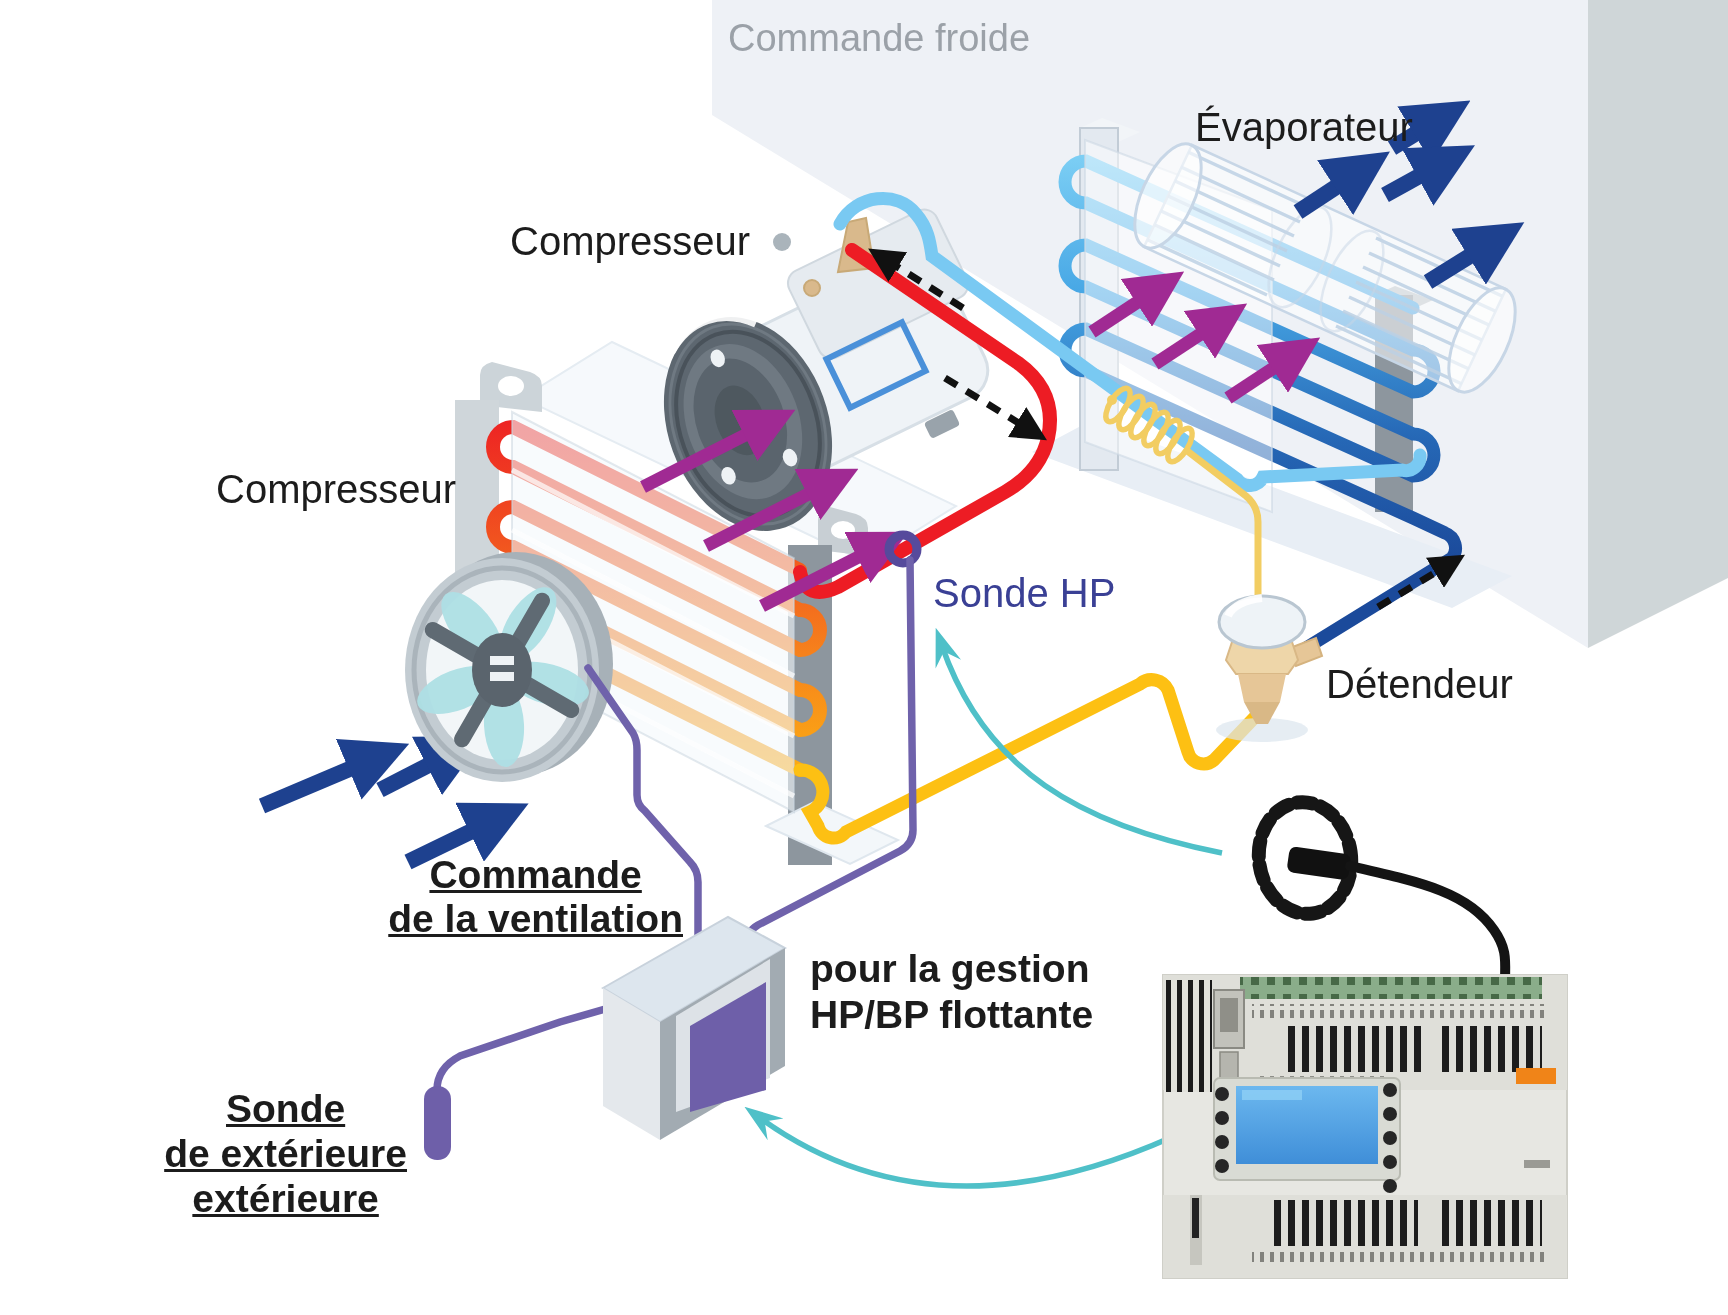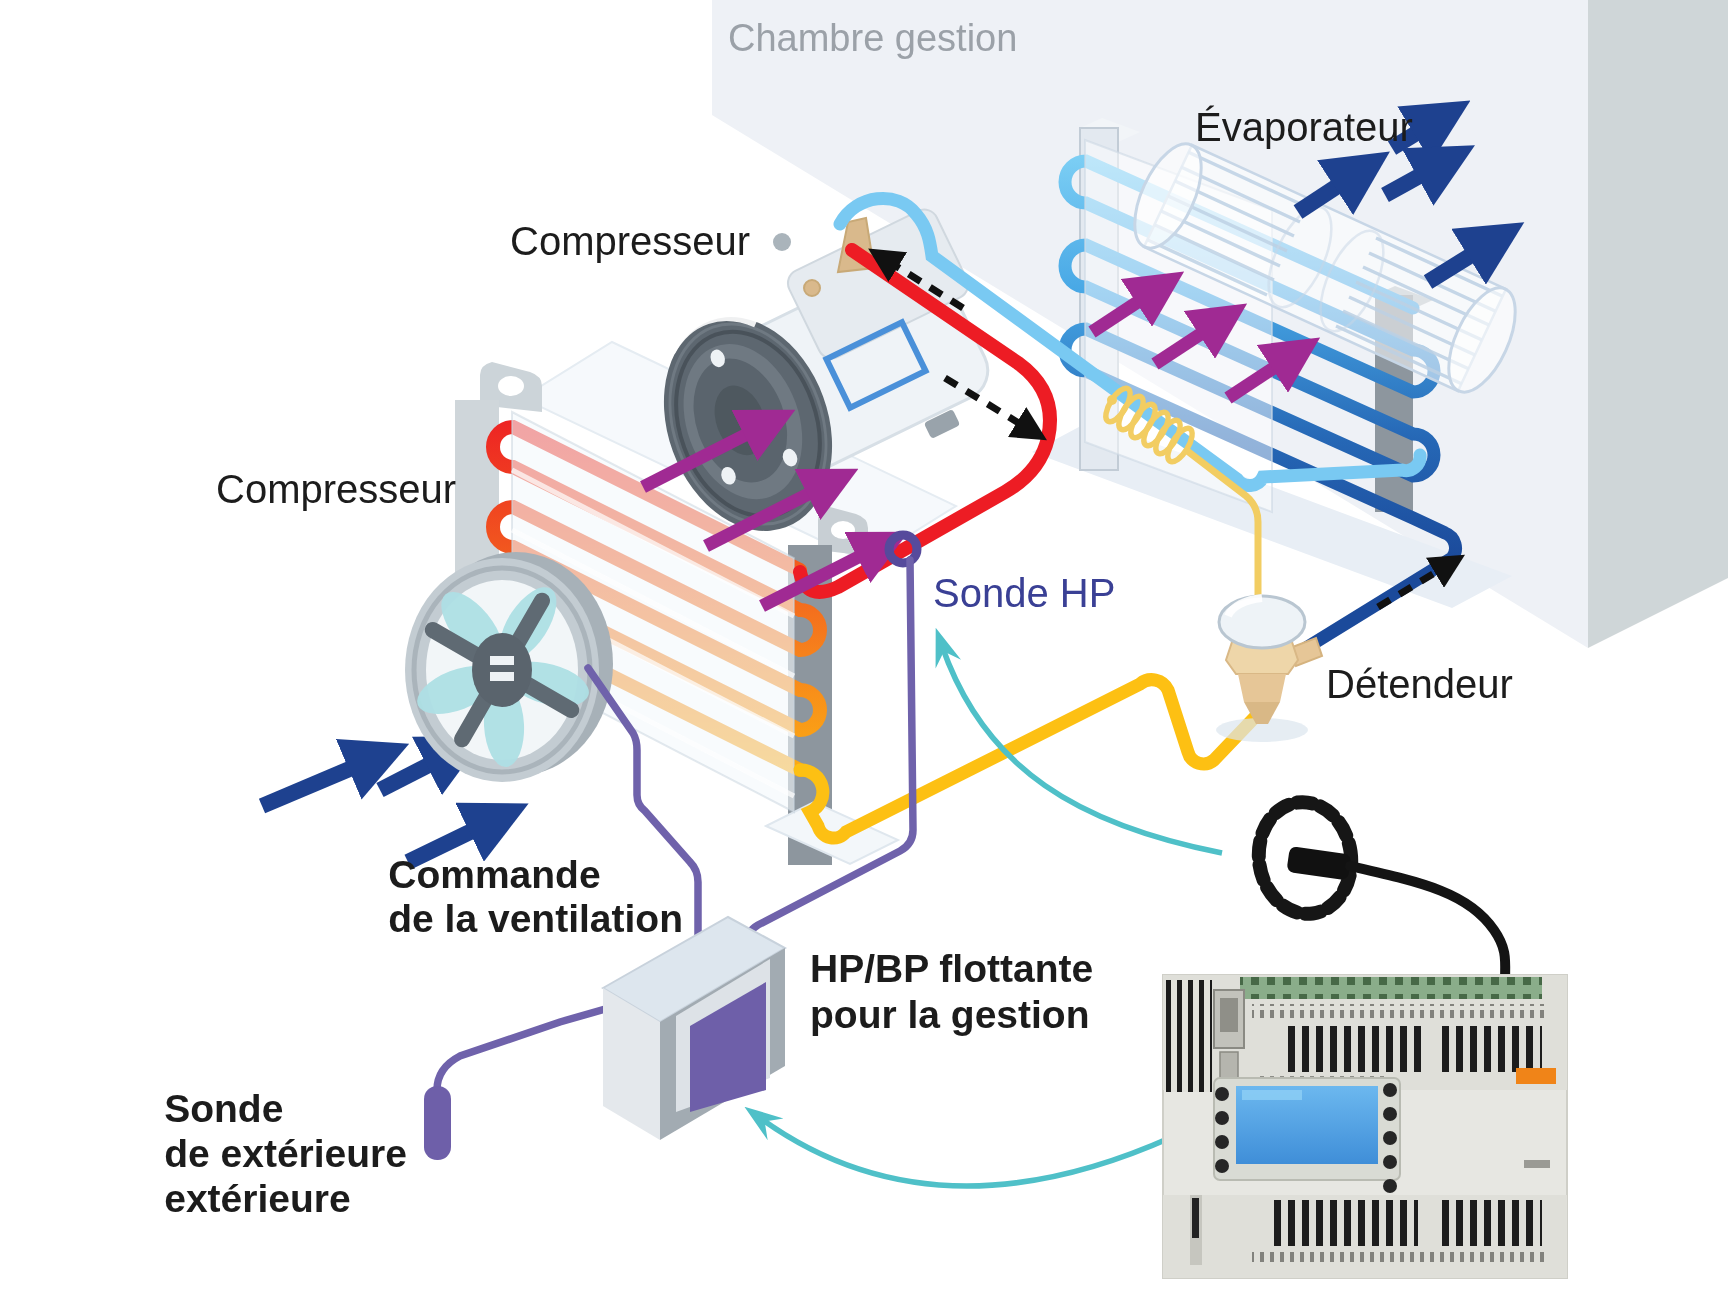--- a/index.html
+++ b/index.html
@@ -3,21 +3,21 @@
 <meta charset="utf-8">
 <style>
   html,body{margin:0;padding:0;background:#fff;}
   .stage{position:relative;width:1728px;height:1315px;background:#ffffff;overflow:hidden;
          font-family:"Liberation Sans",sans-serif;}
   .stage svg.diagram{position:absolute;left:0;top:0;}
   .lbl{position:absolute;color:#1c1c1c;font-size:40px;line-height:1.08;white-space:nowrap;}
   .lbl span{display:block;}
   .lbl.gray{color:#9ba1a8;font-size:38px;}
   .lbl.bold{font-weight:bold;font-size:39px;}
-  .lbl.right{text-align:left;}
+  .lbl.right{text-align:center;text-decoration:underline;}
   .lbl.hp{color:#3a4095;font-weight:normal;}
 </style>
 </head>
 <body>
 
 <div class="stage">
 <svg class="diagram" width="1728" height="1315" viewBox="0 0 1728 1315" xmlns="http://www.w3.org/2000/svg">
   <defs>
     <linearGradient id="condGrad" x1="0" y1="400" x2="0" y2="840" gradientUnits="userSpaceOnUse">
       <stop offset="0" stop-color="#ed1c24"></stop>
@@ -291,21 +291,21 @@
     <rect x="1524" y="1160" width="26" height="8" fill="#9a9a94"></rect>
     <rect x="1268" y="1200" width="150" height="46" fill="url(#pins)"></rect>
     <rect x="1438" y="1200" width="104" height="46" fill="url(#pins)"></rect>
     <rect x="1252" y="1252" width="298" height="12" fill="url(#ticks)" opacity="0.8"></rect>
     <rect x="1190" y="1195" width="12" height="70" fill="#c6c6bf"></rect>
     <rect x="1192" y="1198" width="7" height="40" fill="#222"></rect>
   </g>
 </svg>
 
   <div class="lbl gray" style="left:728px;top:18px;">
-    <span>Chambre gestion</span>
+    <span>Commande froide</span>
     </div>
 
   <div class="lbl" style="left:1195px;top:106px;">
     <span>Évaporateur</span>
     </div>
 
   <div class="lbl" style="left:510px;top:220px;">
     <span>Compresseur</span>
     </div>
 
@@ -320,22 +320,22 @@
   <div class="lbl" style="left:1326px;top:663px;">
     <span>Détendeur</span>
     </div>
 
   <div class="lbl bold right" style="right:1045px;top:853px;line-height:44px;">
     <span>Commande</span>
     <span>de la ventilation</span>
     </div>
 
   <div class="lbl bold" style="left:810px;top:946px;line-height:46px;">
+    <span>pour la gestion</span>
     <span>HP/BP flottante</span>
-    <span>pour la gestion</span>
     </div>
 
   <div class="lbl bold right" style="right:1321px;top:1086px;line-height:45px;">
     <span>Sonde</span>
     <span>de extérieure</span>
     <span>extérieure</span>
     </div>
 </div>
 
 </body></html>

